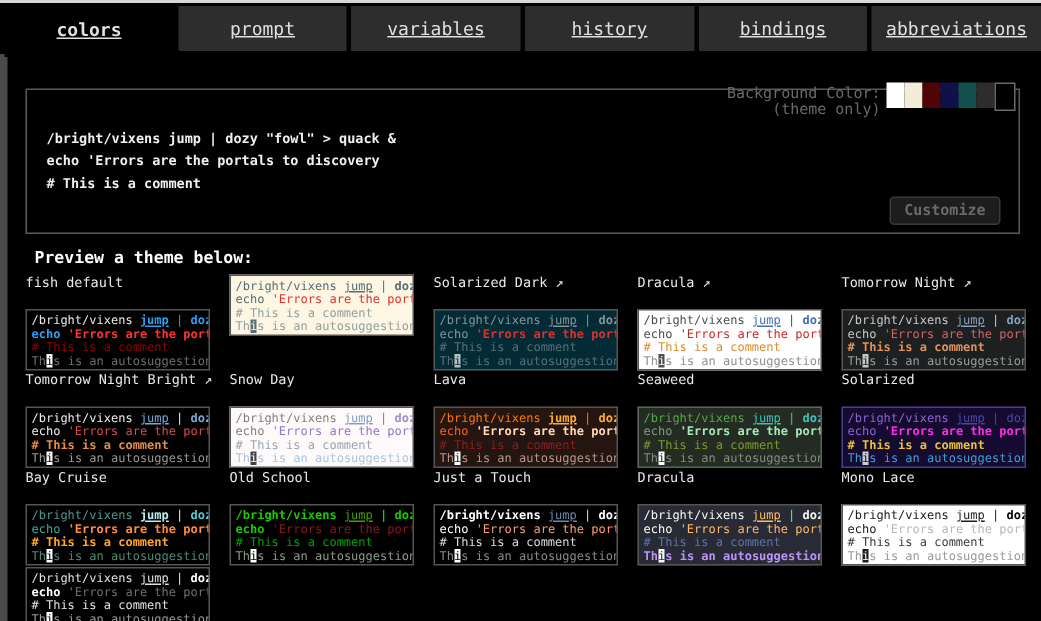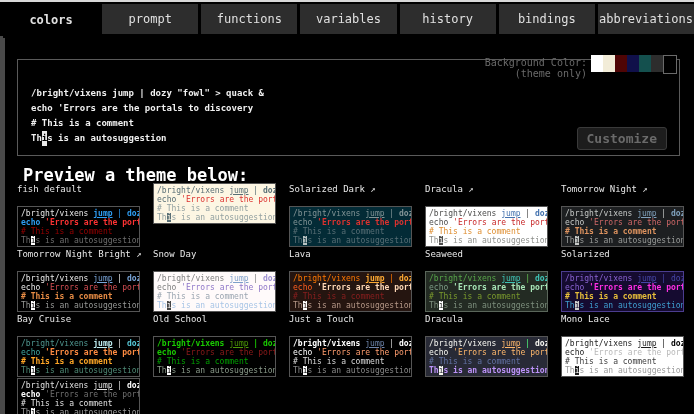--- a/index.html
+++ b/index.html
@@ -4,49 +4,48 @@
 <style>
   html,body{margin:0;padding:0;}
   body{
     width:694px;height:414px;position:relative;overflow:hidden;
     background:#000;box-sizing:border-box;border-top:2px solid #d8d8d8;
     font-family:"DejaVu Sans Mono",monospace;
   }
   .left-strip{position:absolute;left:0;top:34px;bottom:0;width:5px;background:#4a4a4a;}
   
   .tabbar{position:absolute;top:2px;left:3px;right:0;height:34px;display:flex;gap:3px;align-items:flex-start;}
-  .tab{flex:1;background:#2d2d2d;color:#e0e0e0;font-size:12px;line-height:30px;height:30px;text-align:center;cursor:pointer;white-space:nowrap;overflow:hidden;}
+  .tab{flex:1;background:#2d2d2d;color:#e0e0e0;font-size:12px;line-height:30px;height:30px;text-align:center;cursor:pointer;white-space:nowrap;overflow:hidden;text-decoration:underline;}
   .tab.active{background:#000;font-weight:bold;height:34px;line-height:32px;}
   
   .panel{position:absolute;left:17px;top:57px;width:661px;height:95px;background:#000;border:1px solid #5a5a5a;}
   .bg-picker{position:absolute;top:-5px;right:2px;display:flex;align-items:flex-start;z-index:2;}
   .bg-labels{color:#6a6a6a;font-size:10px;line-height:11px;text-align:right;margin-right:4px;padding-top:2px;}
   .swatches{display:flex;}
   .swatch{width:12px;height:17px;display:inline-block;}
   .swatch.selected{border:1px solid #6a6a6a;}
   .terminal{position:absolute;left:13px;top:26px;font-size:9px;font-weight:bold;line-height:15px;white-space:pre;}
-  .customize{position:absolute;right:12px;bottom:5px;background:#1d1d1d;border:1px solid #3a3a3a;border-radius:3px;color:#6a6a6a;font-family:inherit;font-size:13px;font-weight:bold;padding:3px 9px;cursor:pointer;}
+  .customize{position:absolute;right:12px;bottom:5px;background:#1d1d1d;border:1px solid #3a3a3a;border-radius:3px;color:#6a6a6a;font-family:inherit;font-size:10px;font-weight:bold;padding:3px 9px;cursor:pointer;}
   
-  .preview-heading{position:absolute;left:23px;top:163px;color:#fff;font-weight:bold;font-size:17px;white-space:nowrap;}
+  .preview-heading{position:absolute;left:23px;top:163px;color:#fff;font-weight:bold;font-size:11px;white-space:nowrap;}
   .theme-grid{position:absolute;left:17px;top:181px;display:grid;grid-template-columns:repeat(5,123px);column-gap:13px;row-gap:1px;}
   .theme-cell{cursor:pointer;}
   .theme-title{color:#e8e8e8;font-size:9px;height:12px;line-height:12px;margin-bottom:11px;white-space:nowrap;overflow:visible;}
   .theme-preview{border:1px solid #555;width:115px;height:35px;padding:2px 3px;overflow:hidden;white-space:nowrap;font-size:8px;line-height:9px;}
   .theme-preview div{white-space:pre;}
   .cur{display:inline-block;}
 </style>
 </head>
 <body>
 
 <div class="left-strip"></div>
 
 <div class="tabbar" id="tabbar">
     <div class="tab active">colors</div>
     <div class="tab">prompt</div>
-    <div class="tab">functions</div>
     <div class="tab">variables</div>
     <div class="tab">history</div>
     <div class="tab">bindings</div>
     <div class="tab">abbreviations</div>
   </div>
 
 <div class="panel">
   <div class="bg-picker">
     <div class="bg-labels">
       <div>Background Color:</div>
@@ -55,21 +54,21 @@
     <div class="swatches" id="swatches">
         <span class="swatch" style="background: rgb(255, 255, 255);"></span>
         <span class="swatch" style="background: rgb(242, 236, 216);"></span>
         <span class="swatch" style="background: rgb(79, 5, 5);"></span>
         <span class="swatch" style="background: rgb(16, 16, 74);"></span>
         <span class="swatch" style="background: rgb(20, 80, 78);"></span>
         <span class="swatch" style="background: rgb(45, 45, 45);"></span>
         <span class="swatch selected" style="background: rgb(0, 0, 0);"></span>
       </div>
   </div>
-  <div class="terminal" id="main-terminal" style="color: rgb(240, 240, 240);"><div>/bright/vixens jump | dozy "fowl" &gt; quack &amp;</div><div>echo 'Errors are the portals to discovery</div><div># This is a comment</div><div><span>Th</span><span class="cur" style="background: rgb(232, 232, 232); color: rgb(0, 0, 0);">i</span><span>s is an autosuggestion</span></div></div>
+  <div class="terminal" id="main-terminal" style="color: rgb(240, 240, 240);"><div>/bright/vixens jump | dozy "fowl" &gt; quack &amp;</div><div>echo 'Errors are the portals to discovery</div><div># This is a comment</div></div>
   <button class="customize">Customize</button>
 </div>
 
 <div class="preview-heading">Preview a theme below:</div>
 
 <div class="theme-grid" id="theme-grid">
     <div class="theme-cell">
       <div class="theme-title"><span>fish default</span></div>
       <div class="theme-preview" style="background: rgb(0, 0, 0); border-color: rgb(85, 85, 85);">
         <div><span style="color: rgb(232, 232, 232);">/bright/vixens </span><span style="color: rgb(46, 158, 244); font-weight: bold; text-decoration: underline;">jump</span><span style="color: rgb(46, 158, 244);"> | </span><span style="color: rgb(46, 158, 244); font-weight: bold;">dozy</span></div>

